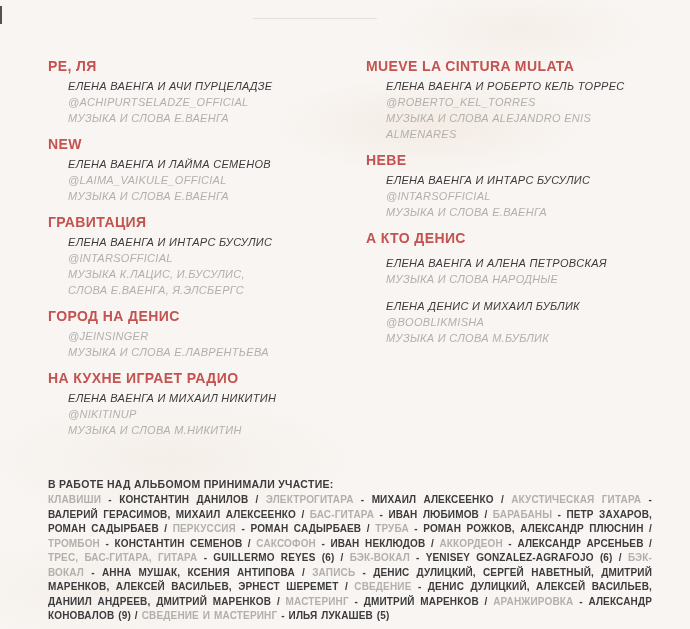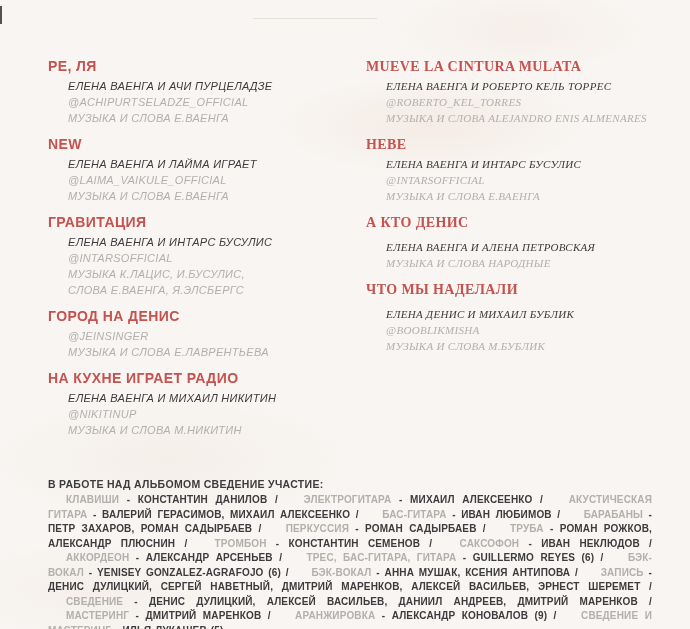--- a/index.html
+++ b/index.html
@@ -17,21 +17,21 @@
       radial-gradient(ellipse 180px 60px at 520px 30px, rgba(238,220,205,0.25), transparent 70%),
       radial-gradient(ellipse 260px 90px at 170px 460px, rgba(240,231,221,0.45), transparent 70%),
       radial-gradient(ellipse 200px 70px at 90px 590px, rgba(238,228,218,0.35), transparent 70%),
       var(--bg);
   }
   .artifact-line{position:absolute;left:253px;top:18px;width:124px;height:1px;background:#e4e0da;}
   .edge-mark{position:absolute;left:0;top:6px;width:2px;height:18px;background:#55514e;}
 
   .tracklist{position:absolute;left:48px;top:59px;right:34px;display:flex;}
   .col-left{width:318px;flex:none;}
-  .col-right{flex:1;min-width:0;font-family:Liberation Serif, serif;}
+  .col-right{flex:1;min-width:0;}
 
   .track{margin-bottom:11px;}
   .track-title{
     margin:0 0 4px 0;font-size:14px;line-height:15px;font-weight:bold;
     color:var(--red);letter-spacing:0.4px;
   }
   .track.gap-lg .track-title{margin-bottom:9px;}
   .track-details{
     padding-left:20px;font-style:italic;font-size:11px;line-height:16px;letter-spacing:0.3px;
   }
@@ -39,21 +39,21 @@
   .handle,.music{color:var(--muted);}
 
   .credits{position:absolute;left:48px;top:478px;width:604px;}
   .credits-heading{
     margin:0 0 3px 0;font-size:10.5px;font-weight:bold;color:var(--dark);letter-spacing:0.3px;
   }
   .credits-text{
     margin:0;font-size:10px;font-weight:bold;line-height:14.5px;color:var(--dark);
     text-align:justify;letter-spacing:0.15px;word-spacing:1px;
   }
-  .credits-text .role{color:var(--muted);margin-left:18px;}
+  .credits-text .role{color:var(--muted);}
   .credits-text .names{color:var(--dark);}
 </style>
 </head>
 <body>
 
 <div class="edge-mark"></div>
 <div class="artifact-line"></div>
 
 <main class="tracklist">
   <div class="col-left">
@@ -63,21 +63,21 @@
       <div class="track-details">
         <div class="artists">ЕЛЕНА ВАЕНГА И АЧИ ПУРЦЕЛАДЗЕ</div>
         <div class="handle">@ACHIPURTSELADZE_OFFICIAL</div>
         <div class="music">МУЗЫКА И СЛОВА Е.ВАЕНГА</div>
       </div>
     </article>
 
     <article class="track">
       <h3 class="track-title">NEW</h3>
       <div class="track-details">
-        <div class="artists">ЕЛЕНА ВАЕНГА И ЛАЙМА ИГРАЕТ</div>
+        <div class="artists">ЕЛЕНА ВАЕНГА И ЛАЙМА СЕМЕНОВ</div>
         <div class="handle">@LAIMA_VAIKULE_OFFICIAL</div>
         <div class="music">МУЗЫКА И СЛОВА Е.ВАЕНГА</div>
       </div>
     </article>
 
     <article class="track">
       <h3 class="track-title">ГРАВИТАЦИЯ</h3>
       <div class="track-details">
         <div class="artists">ЕЛЕНА ВАЕНГА И ИНТАРС БУСУЛИС</div>
         <div class="handle">@INTARSOFFICIAL</div>
@@ -126,27 +126,26 @@
 
     <article class="track gap-lg">
       <h3 class="track-title">А КТО ДЕНИС</h3>
       <div class="track-details">
         <div class="artists">ЕЛЕНА ВАЕНГА И АЛЕНА ПЕТРОВСКАЯ</div>
         <div class="music">МУЗЫКА И СЛОВА НАРОДНЫЕ</div>
       </div>
     </article>
 
     <article class="track gap-lg">
-      <h3 class="track-title">ЧТО МЫ НАДЕЛАЛИ</h3>
       <div class="track-details">
         <div class="artists">ЕЛЕНА ДЕНИС И МИХАИЛ БУБЛИК</div>
         <div class="handle">@BOOBLIKMISHA</div>
         <div class="music">МУЗЫКА И СЛОВА М.БУБЛИК</div>
       </div>
     </article>
 
   </div>
 </main>
 
 <section class="credits">
-  <h4 class="credits-heading">В РАБОТЕ НАД АЛЬБОМОМ СВЕДЕНИЕ УЧАСТИЕ:</h4>
+  <h4 class="credits-heading">В РАБОТЕ НАД АЛЬБОМОМ ПРИНИМАЛИ УЧАСТИЕ:</h4>
   <p class="credits-text"><span class="role">КЛАВИШИ</span> - <span class="names">КОНСТАНТИН ДАНИЛОВ</span> / <span class="role">ЭЛЕКТРОГИТАРА</span> - <span class="names">МИХАИЛ АЛЕКСЕЕНКО</span> / <span class="role">АКУСТИЧЕСКАЯ ГИТАРА</span> - <span class="names">ВАЛЕРИЙ ГЕРАСИМОВ, МИХАИЛ АЛЕКСЕЕНКО</span> / <span class="role">БАС-ГИТАРА</span> - <span class="names">ИВАН ЛЮБИМОВ</span> / <span class="role">БАРАБАНЫ</span> - <span class="names">ПЕТР ЗАХАРОВ, РОМАН САДЫРБАЕВ</span> / <span class="role">ПЕРКУССИЯ</span> - <span class="names">РОМАН САДЫРБАЕВ</span> / <span class="role">ТРУБА</span> - <span class="names">РОМАН РОЖКОВ, АЛЕКСАНДР ПЛЮСНИН</span> / <span class="role">ТРОМБОН</span> - <span class="names">КОНСТАНТИН СЕМЕНОВ</span> / <span class="role">САКСОФОН</span> - <span class="names">ИВАН НЕКЛЮДОВ</span> / <span class="role">АККОРДЕОН</span> - <span class="names">АЛЕКСАНДР АРСЕНЬЕВ</span> / <span class="role">ТРЕС, БАС-ГИТАРА, ГИТАРА</span> - <span class="names">GUILLERMO REYES (6)</span> / <span class="role">БЭК-ВОКАЛ</span> - <span class="names">YENISEY GONZALEZ-AGRAFOJO (6)</span> / <span class="role">БЭК-ВОКАЛ</span> - <span class="names">АННА МУШАК, КСЕНИЯ АНТИПОВА</span> / <span class="role">ЗАПИСЬ</span> - <span class="names">ДЕНИС ДУЛИЦКИЙ, СЕРГЕЙ НАВЕТНЫЙ, ДМИТРИЙ МАРЕНКОВ, АЛЕКСЕЙ ВАСИЛЬЕВ, ЭРНЕСТ ШЕРЕМЕТ</span> / <span class="role">СВЕДЕНИЕ</span> - <span class="names">ДЕНИС ДУЛИЦКИЙ, АЛЕКСЕЙ ВАСИЛЬЕВ, ДАНИИЛ АНДРЕЕВ, ДМИТРИЙ МАРЕНКОВ</span> / <span class="role">МАСТЕРИНГ</span> - <span class="names">ДМИТРИЙ МАРЕНКОВ</span> / <span class="role">АРАНЖИРОВКА</span> - <span class="names">АЛЕКСАНДР КОНОВАЛОВ (9)</span> / <span class="role">СВЕДЕНИЕ И МАСТЕРИНГ</span> - <span class="names">ИЛЬЯ ЛУКАШЕВ (5)</span></p>
 </section>
 
 </body></html>

